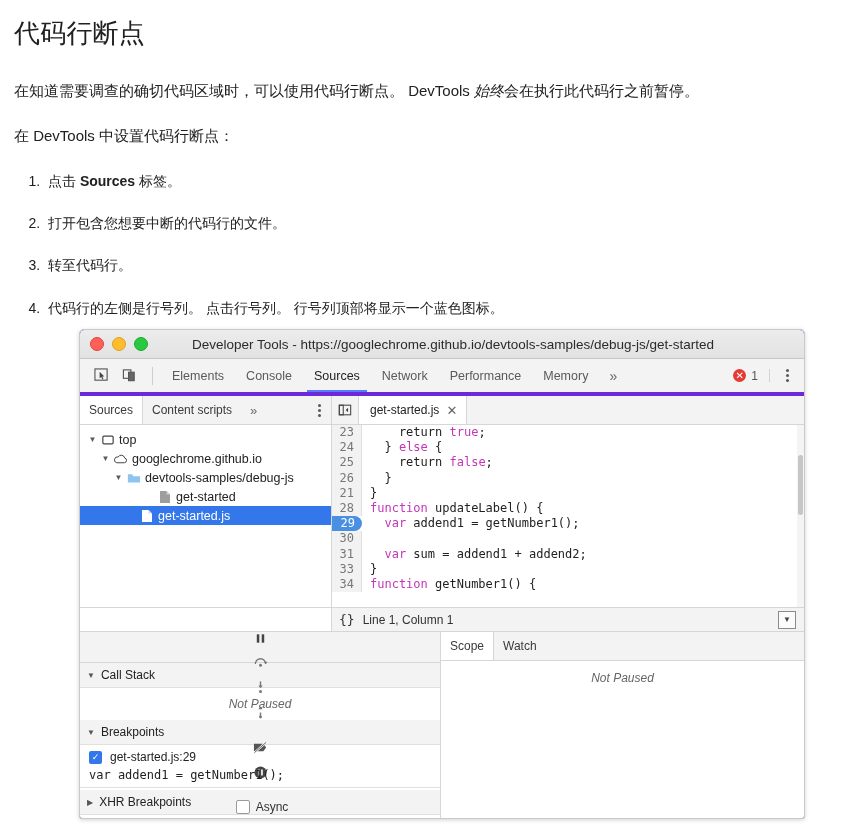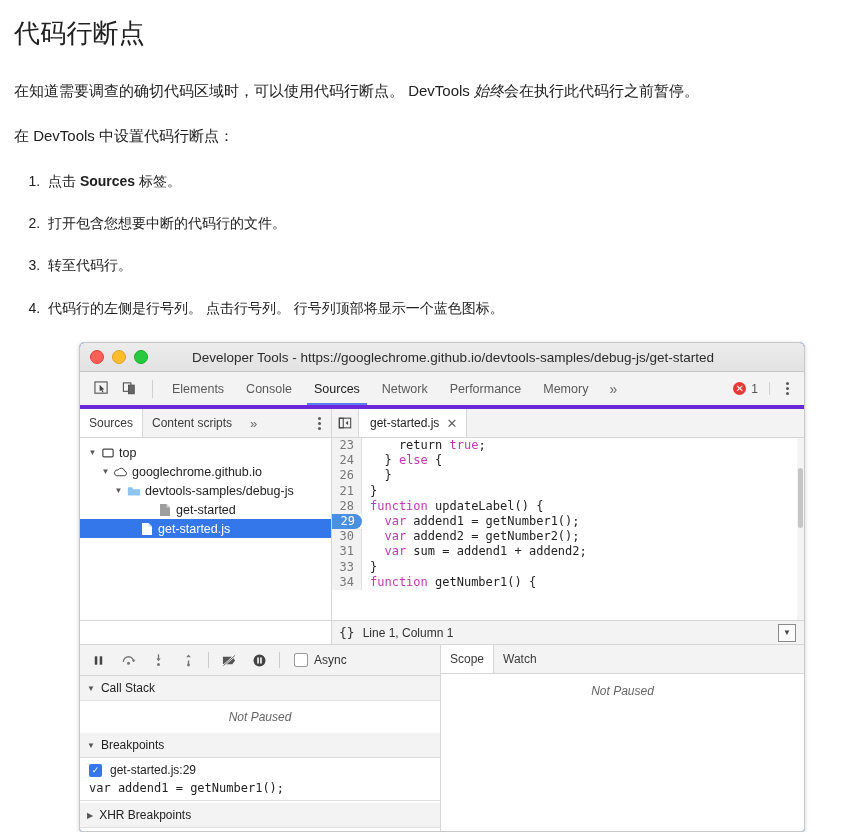--- a/index.html
+++ b/index.html
@@ -44,21 +44,21 @@
   .steps li {
     margin-bottom: 20px;
     padding-left: 4px;
   }
   .steps b { font-weight: 700; }
 
   
   .devtools-window {
     position: absolute;
     left: 79px;
-    top: 342px;
+    top: 329px;
     width: 724px;
     height: 488px;
     background: #1d4ed8;
     border: 1px solid #c9c9c9;
     border-radius: 5px 5px 3px 3px;
     box-shadow: 0 1px 4px rgba(0,0,0,.18);
     overflow: hidden;
     font-size: 12px;
   }
 
@@ -279,20 +279,21 @@
   
   .dbg-area { display: flex; height: 193px; }
   .dbg-left { width: 360px; border-right: 1px solid #d6d6d6; background: #fff; }
   .dbg-toolbar {
     height: 30px;
     background: #f3f3f3;
     border-bottom: 1px solid #d6d6d6;
     display: flex; align-items: center;
     padding: 0 8px;
     gap: 10px;
+    flex-direction: column;
   }
   .dbg-btn { width: 20px; height: 20px; display:flex; align-items:center; justify-content:center; }
   .dbg-div { width: 1px; height: 16px; background: #ccc; }
   .async-box { display: flex; align-items: center; gap: 6px; margin-left: 4px; }
   .chk {
     width: 12px; height: 12px; border: 1px solid #9a9a9a; background: #fff; border-radius: 2px;
   }
   .async-label { font-size: 12px; color: #333; }
 
   .section-head {
@@ -503,30 +504,31 @@
         </span>
         <span class="tree-label">get-started.js</span>
       </div>
     </div>
 
     <div class="editor">
       <div class="code-line"><span class="gutter">23</span><span class="code-text"><span>    return </span><span class="k">true</span><span>;</span></span></div>
 
       <div class="code-line"><span class="gutter">24</span><span class="code-text"><span>  } </span><span class="k">else</span><span> {</span></span></div>
 
+      <div class="code-line"><span class="gutter">25</span><span class="code-text"><span>    return </span><span class="k">false</span><span>;</span></span></div>
 
       <div class="code-line"><span class="gutter">26</span><span class="code-text"><span>  }</span></span></div>
 
       <div class="code-line"><span class="gutter">21</span><span class="code-text"><span>}</span></span></div>
 
       <div class="code-line"><span class="gutter">28</span><span class="code-text"><span class="k">function</span><span> updateLabel() {</span></span></div>
 
       <div class="code-line bp"><span class="gutter">29</span><span class="code-text"><span>  </span><span class="k">var</span><span> addend1 = getNumber1();</span></span></div>
 
-      <div class="code-line"><span class="gutter">30</span><span class="code-text"><span>  </span><span class="k">var</span><span> addend2 = getNumber2();</span></span></div>
+      <div class="code-line"><span class="gutter">30</span></div>
 
       <div class="code-line"><span class="gutter">31</span><span class="code-text"><span>  </span><span class="k">var</span><span> sum = addend1 + addend2;</span></span></div>
 
 
       <div class="code-line"><span class="gutter">33</span><span class="code-text"><span>}</span></span></div>
 
       <div class="code-line"><span class="gutter">34</span><span class="code-text"><span class="k">function</span><span> getNumber1() {</span></span></div>
 
       <div class="editor-scroll">
           <i></i>

